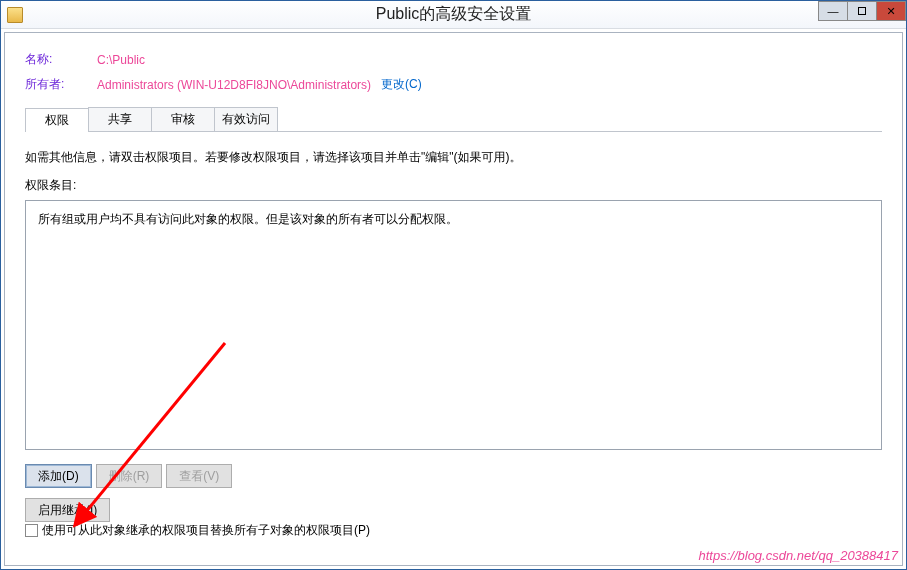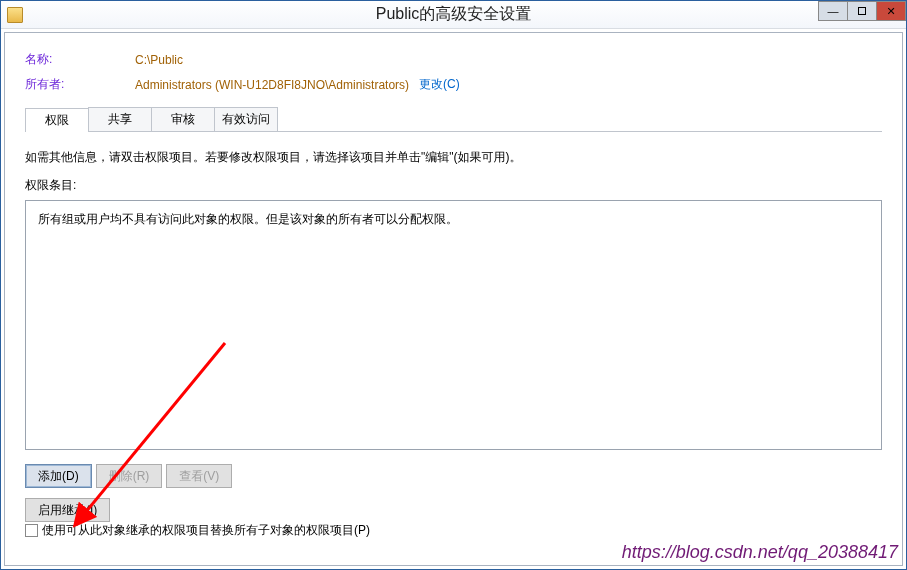--- a/index.html
+++ b/index.html
@@ -15,21 +15,21 @@
   .win-btn { width: 30px; height: 20px; border: 1px solid #888; display: flex; align-items: center; justify-content: center; font-family: "Segoe UI Symbol", sans-serif; font-size: 11px; cursor: default; margin-left: -1px; }
   .win-btn.min { background: #d6dde6; }
   .win-btn.max { background: #d6dde6; }
   .win-btn.close { background: #c9493b; color: #000; }
   .win-btn .sq { width: 8px; height: 8px; border: 1px solid #000; }
 
   .client { position: absolute; left: 3px; right: 3px; top: 31px; bottom: 3px; border: 1px solid #aab3c0; padding: 18px 20px 10px 20px; background: #fff; }
 
   .row { display: flex; align-items: center; margin-bottom: 8px; }
   .label-col { width: 72px; color: #6d28d9; }
-  .value-col { color: #a16207; margin-left: 38px; }
+  .value-col { color: #ec4899; }
   .link { color: #0066cc; margin-left: 10px; cursor: pointer; }
 
   .tabs { display: flex; margin-top: 14px; border-bottom: 1px solid #c0c5cd; }
   .tab { width: 64px; height: 24px; border: 1px solid #c0c5cd; border-bottom: none; display: flex; align-items: center; justify-content: center; background: #f5f6f8; margin-right: -1px; cursor: pointer; }
   .tab.active { background: #fff; position: relative; top: 1px; }
 
   .instruction { margin-top: 16px; color: #000; line-height: 1.6; }
   .pe-label { margin-top: 10px; }
 
   .entries-box { margin-top: 6px; border: 1px solid #9aa3af; height: 250px; padding: 10px 12px; background: #fff; overflow: auto; }
@@ -39,21 +39,21 @@
   .btn { height: 24px; padding: 0 12px; line-height: 22px; border: 1px solid #adadad; background: #e1e1e1; color: #000; cursor: pointer; display: inline-block; text-align: center; }
   .btn.focused { background: #dbe2ec; border: 1px solid #6a8ab0; box-shadow: inset 0 0 0 1px #9db8d6; }
   .btn.disabled { color: #9e9e9e; cursor: default; }
 
   .check-row { display: flex; align-items: center; }
   .chk { width: 13px; height: 13px; border: 1px solid #888; margin-right: 4px; background: #fff; }
 
   
   .arrow-svg { position: absolute; left: 60px; top: 300px; width: 170px; height: 200px; pointer-events: none; }
 
-  .watermark { position: absolute; right: 8px; bottom: 6px; color: #701a75; font-size: 18px; font-style: italic; pointer-events: none; }
+  .watermark { position: absolute; right: 8px; bottom: 6px; color: #ec4899; font-size: 13px; font-style: italic; pointer-events: none; }
 </style>
 </head>
 <body>
 
 <div class="window">
 
   <div class="titlebar">
     <div class="icon"></div>
     <div class="title">Public的高级安全设置</div>
     <div class="win-controls">

